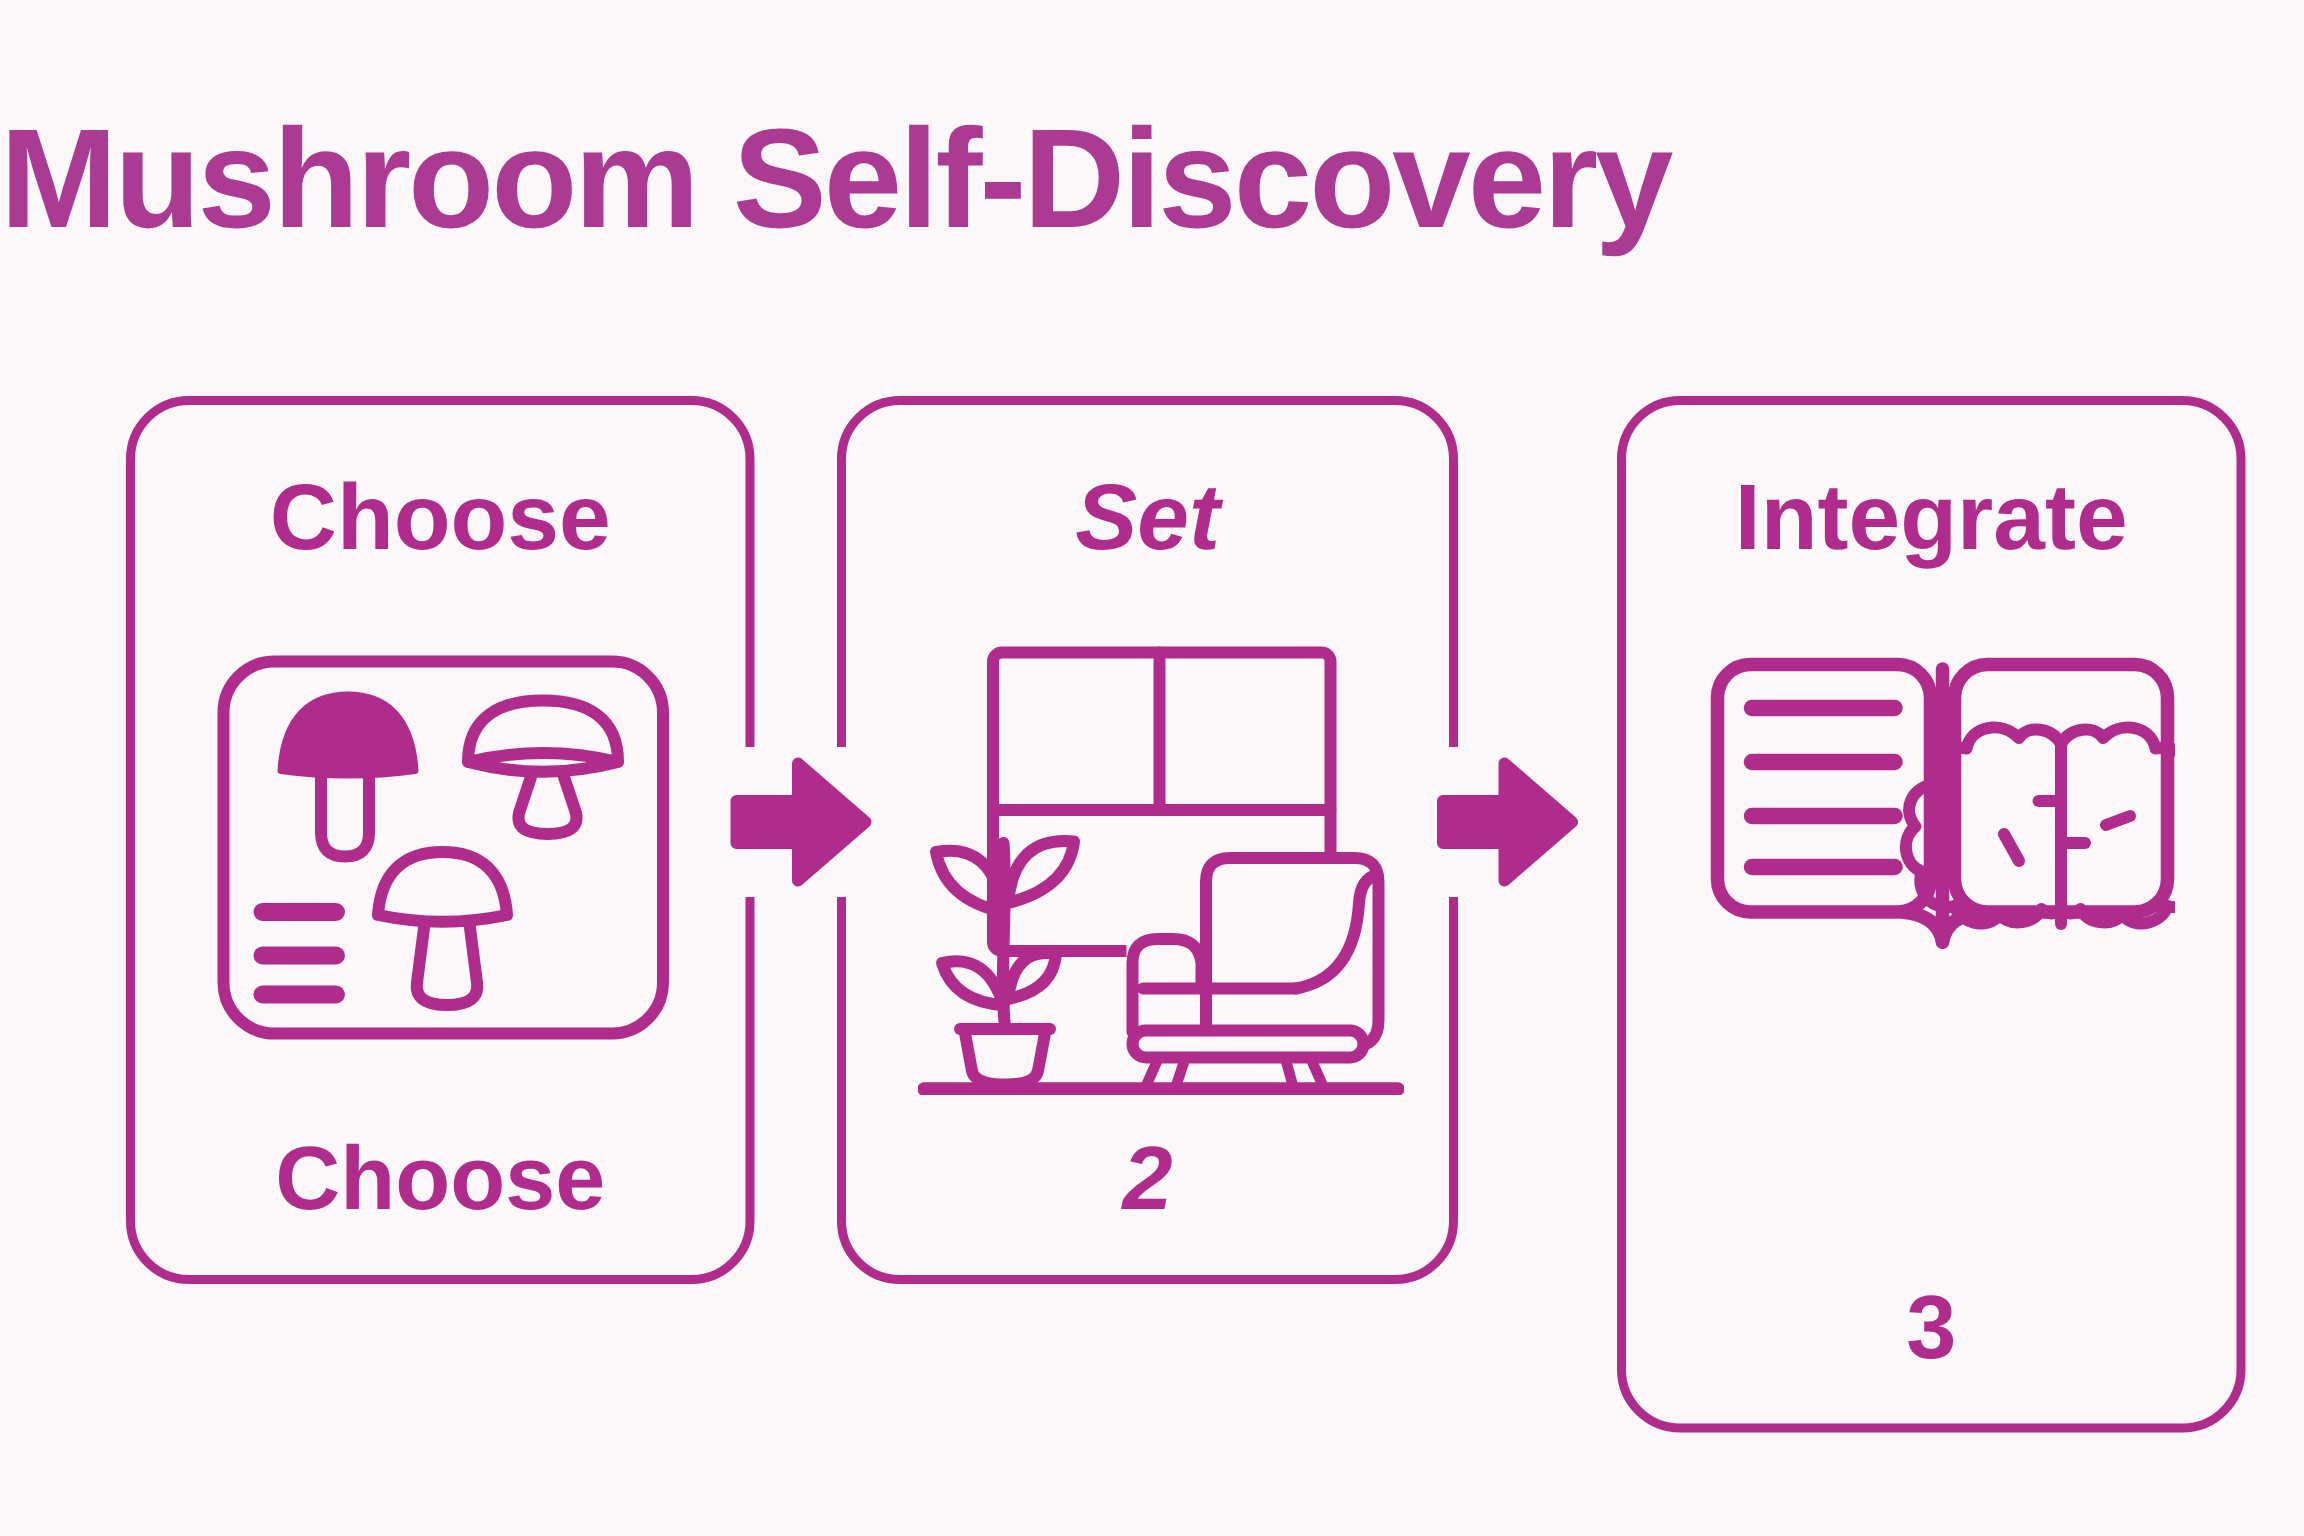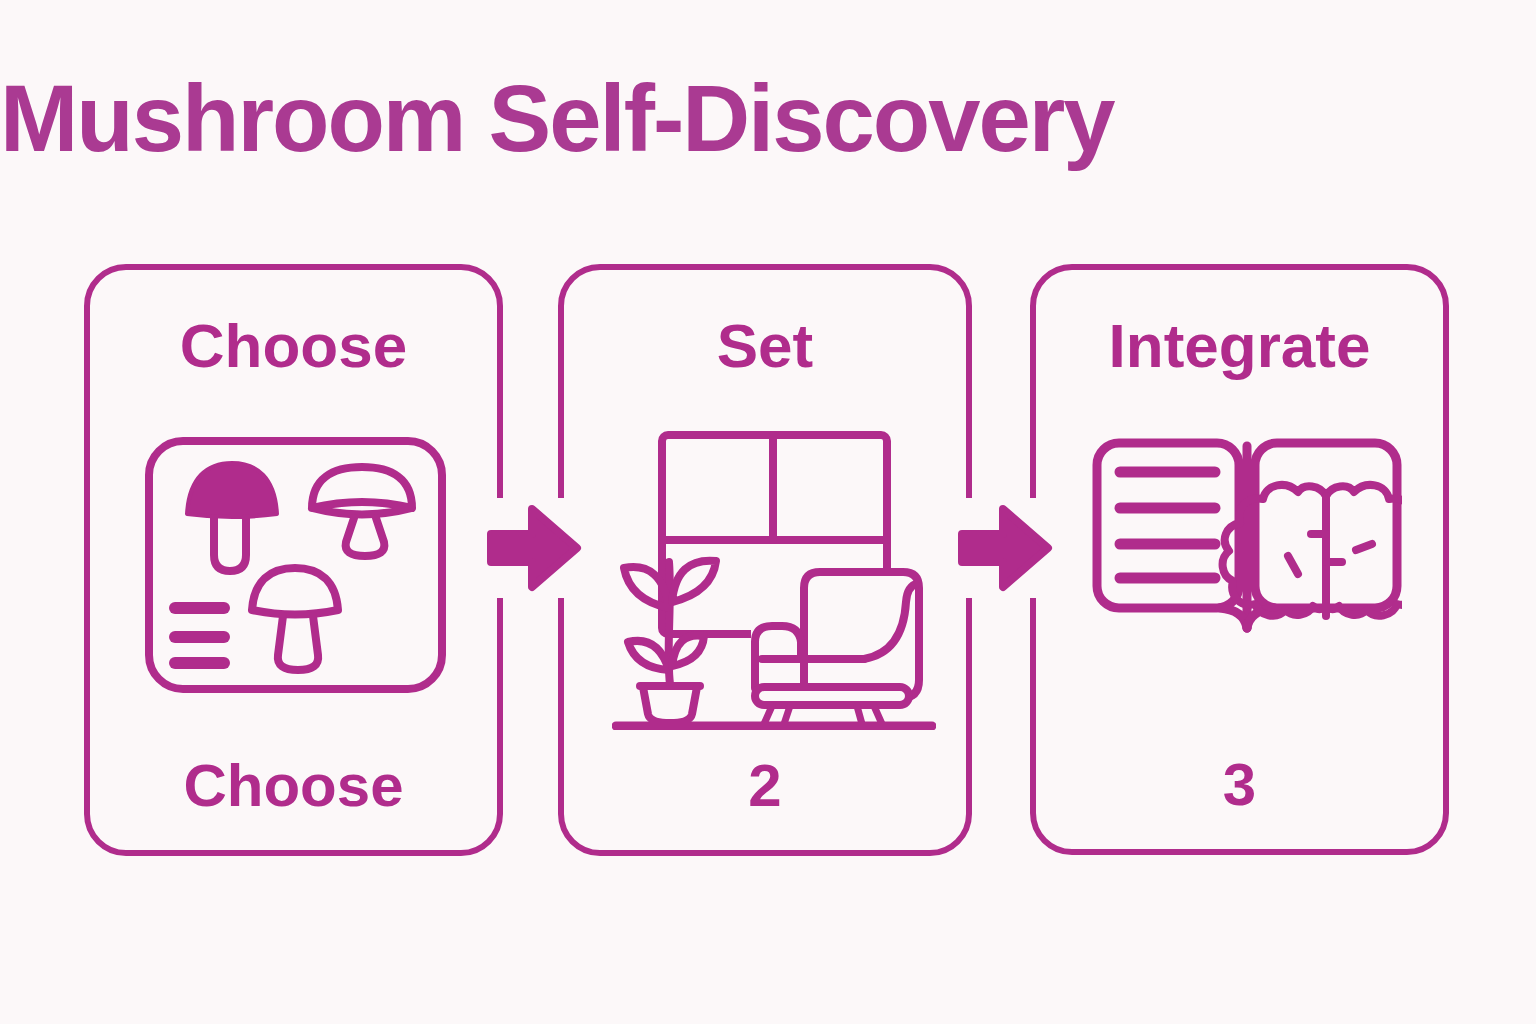--- a/index.html
+++ b/index.html
@@ -26,22 +26,22 @@
     color: var(--title_ink);
     line-height: 1.05;
   }
   .card {
     position: absolute;
     border: 6px solid var(--ink);
     border-radius: 42px;
     background: transparent;
   }
   .card-1 { left: 84px;   top: 264px; width: 419px; height: 592px; }
-  .card-2 { left: 558px;  top: 264px; width: 414px; height: 592px; }
-  .card-3 { left: 1030px; top: 264px; width: 419px; height: 591px; }
+  .card-2 { left: 558px;  top: 264px; width: 414px; height: 592px; font-style: italic; }
+  .card-3 { left: 1078px; top: 264px; width: 419px; height: 691px; }
   .card-heading {
     position: absolute;
     top: 40px; left: 0; width: 100%;
     text-align: center;
     font-size: 62px;
     font-weight: bold;
     color: var(--ink);
     letter-spacing: 0px;
   }
   .card-label {

